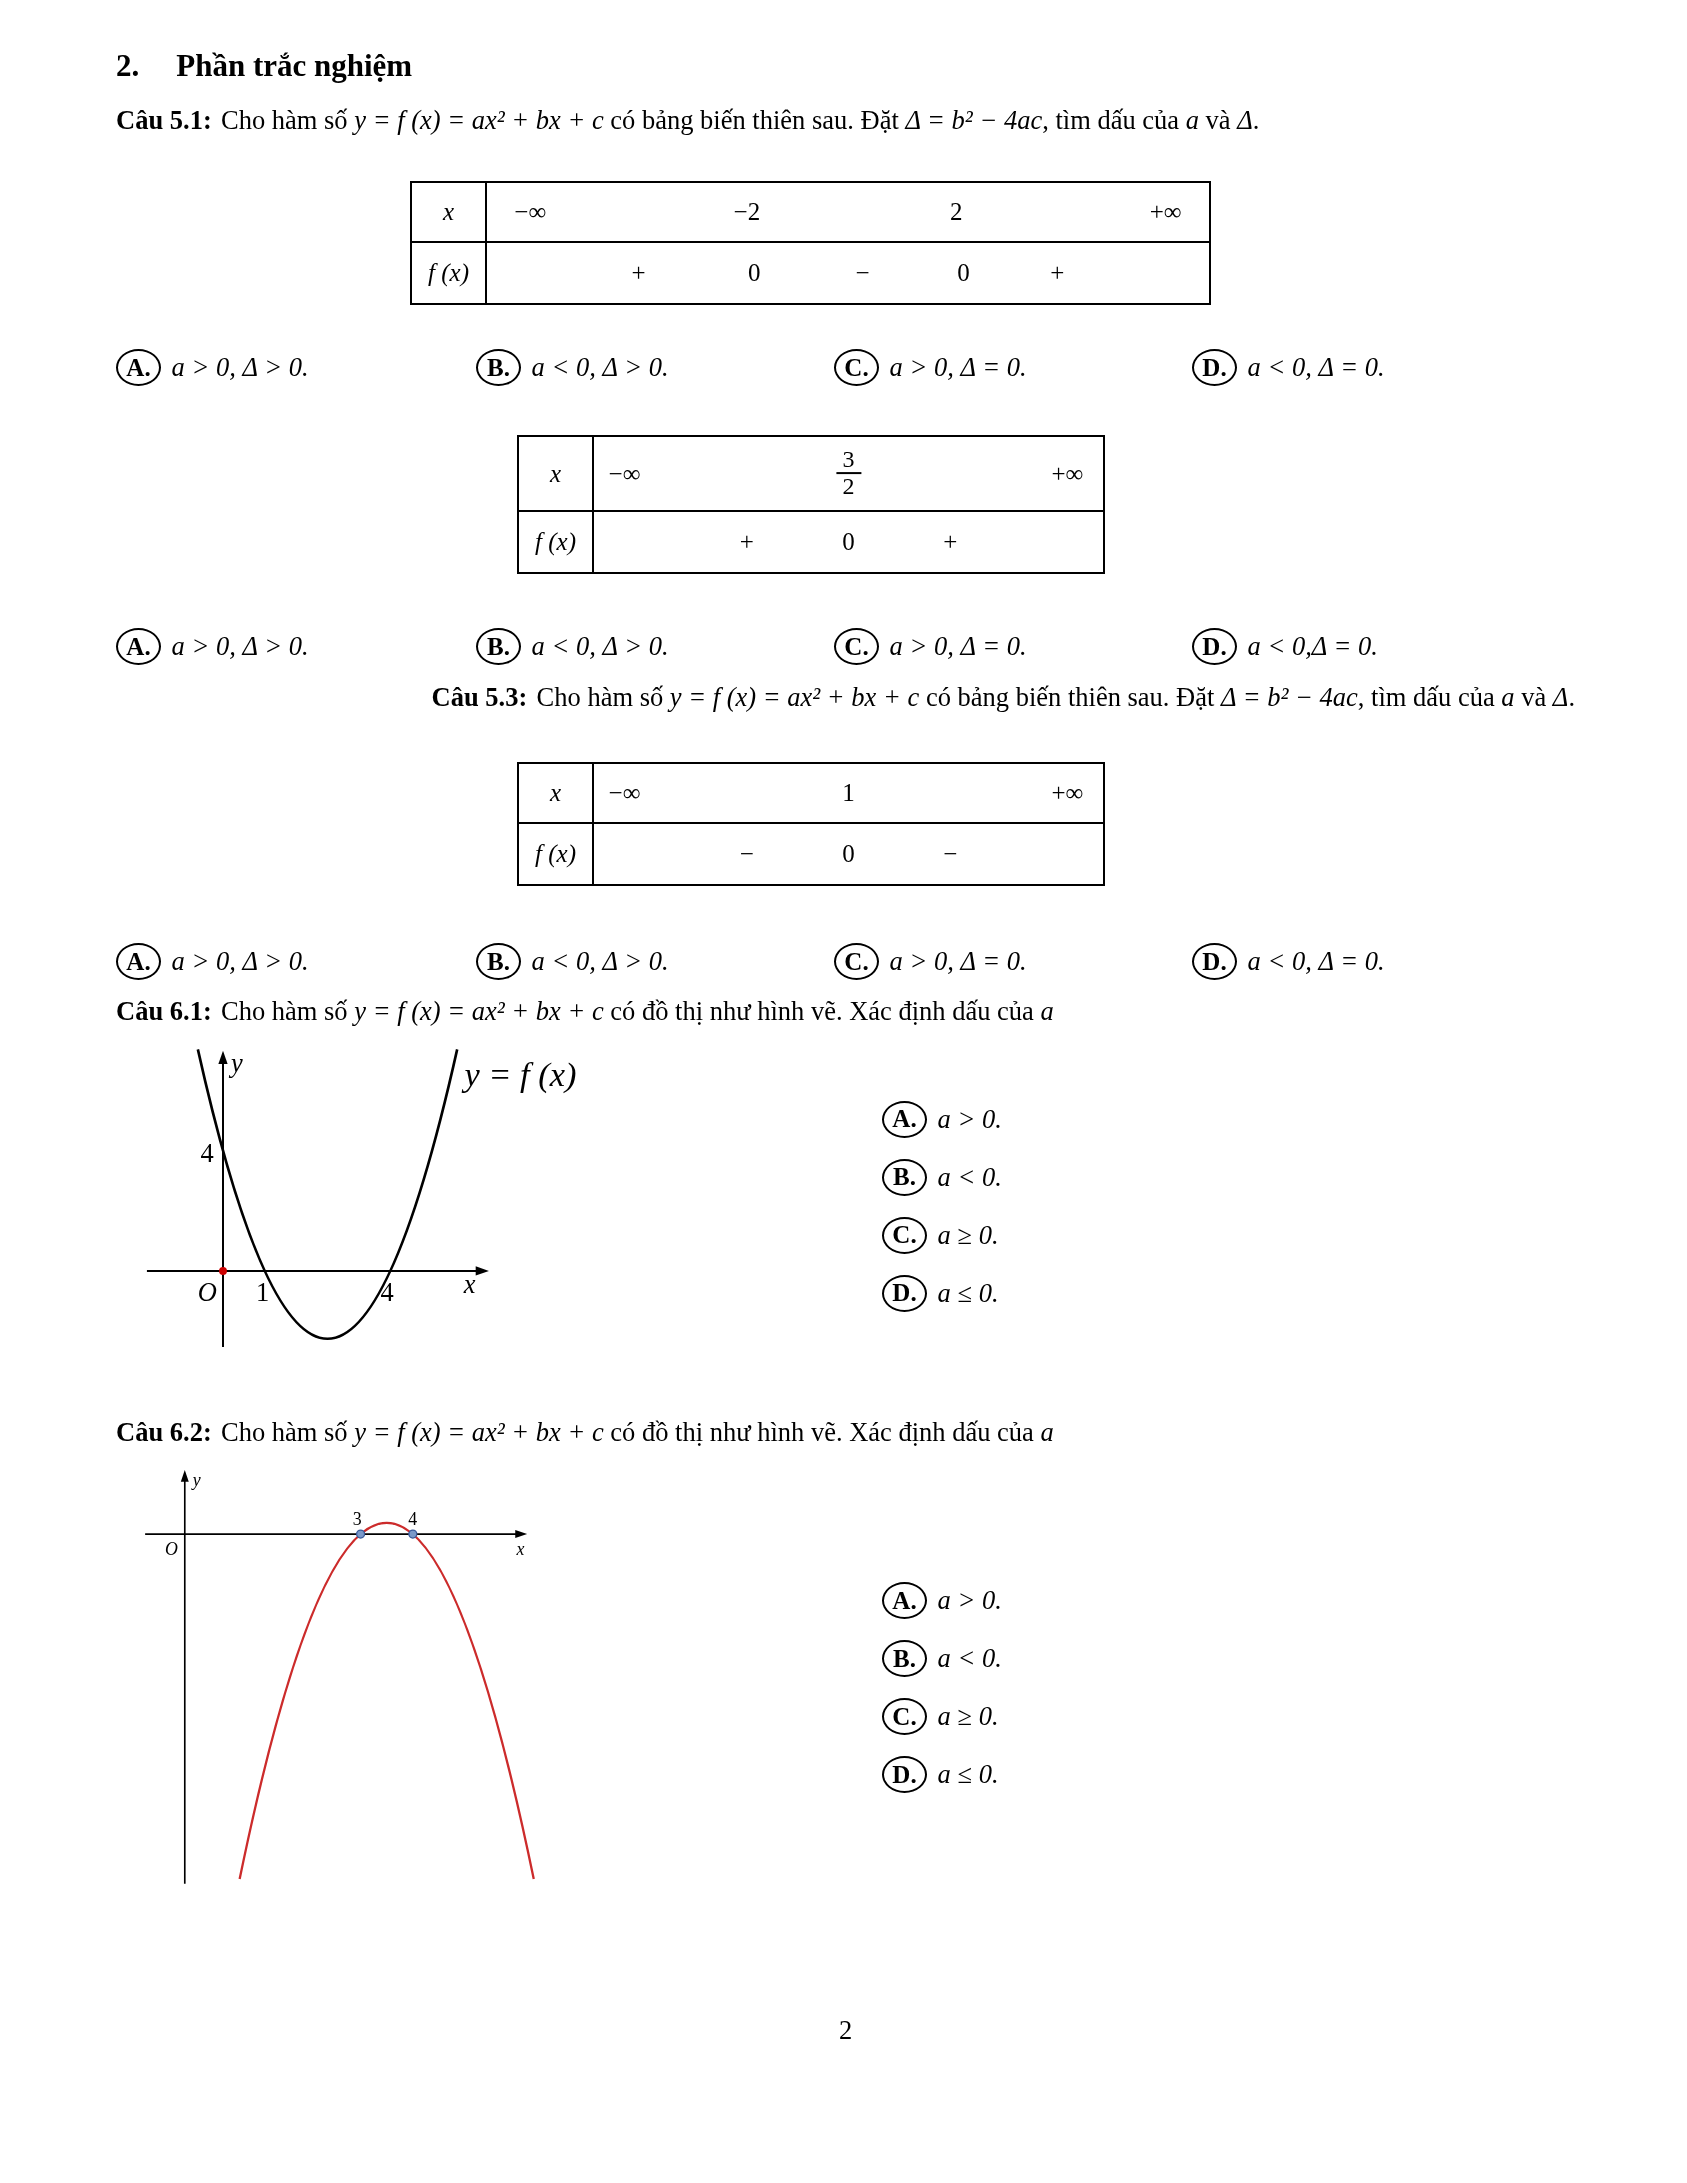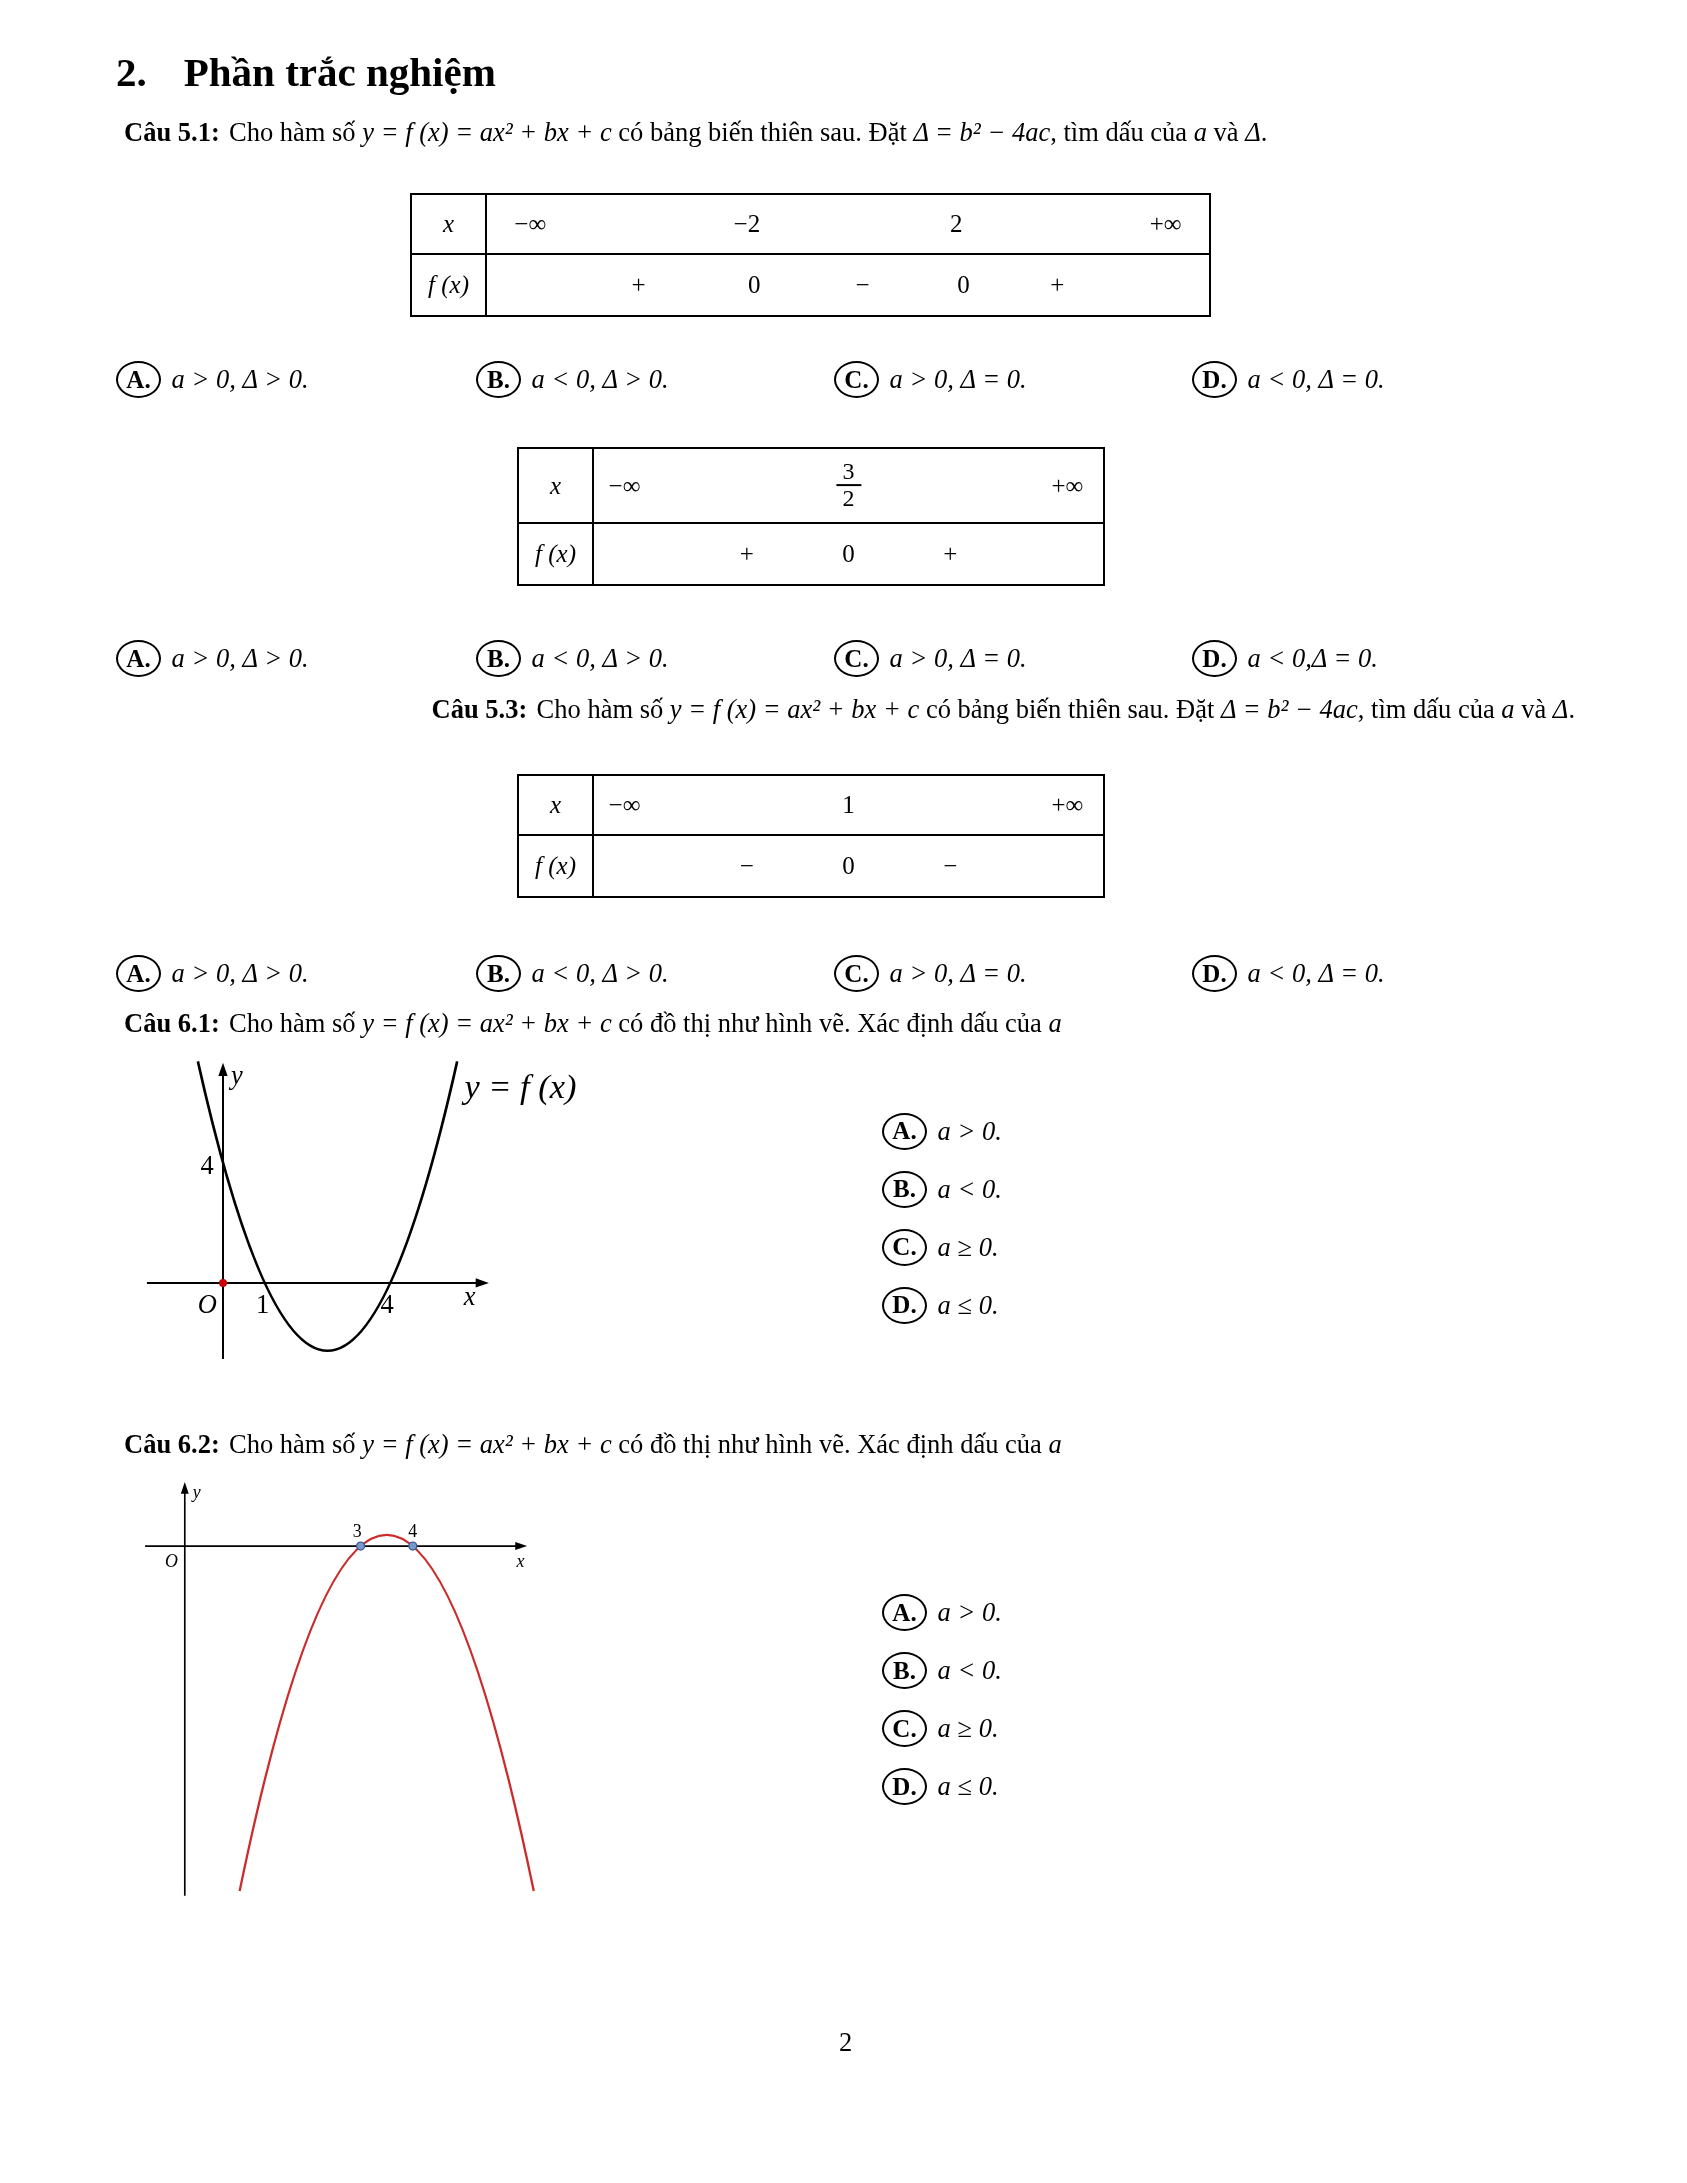--- a/index.html
+++ b/index.html
@@ -1,23 +1,23 @@
 <!DOCTYPE html>
 <html style="font-size:10.6px"><head>
 <meta charset="utf-8">
 <style>
   * { margin:0; padding:0; box-sizing:border-box; }
   html,body { width:1687px; height:2183px; background:#ffffff; overflow:hidden; }
   body { font-family:"Liberation Serif","DejaVu Serif",serif; color:#000; position:relative; }
   .content { padding:0 112px 0 116px; }
 
-  h1 { font-size:41px; font-weight:bold; margin-top:48px; }
+  h1 { font-size:31px; font-weight:bold; margin-top:48px; }
   h1 .hnum { margin-right:37px; }
 
-  .qline { font-size:26.5px; line-height:32px;margin-left:8px; }
+  .qline { font-size:26.5px; line-height:32px; }
   .qlabel { font-weight:bold; margin-right:9.3px; }
   .math { font-style:italic; }
 
   
   .bbt { display:grid; border:2px solid #000; font-size:25px; }
   .bbt .hd { border-right:2px solid #000; display:flex; align-items:center; justify-content:center; font-style:italic; }
   .bbt .r1 { border-bottom:2px solid #000; }
   .bbt .vals { position:relative; }
   .bbt .vals .pos { position:absolute; top:50%; transform:translate(-50%,-50%); white-space:nowrap; }
   .frac { display:inline-flex; flex-direction:column; align-items:center; line-height:1.08; font-size:24px; }

